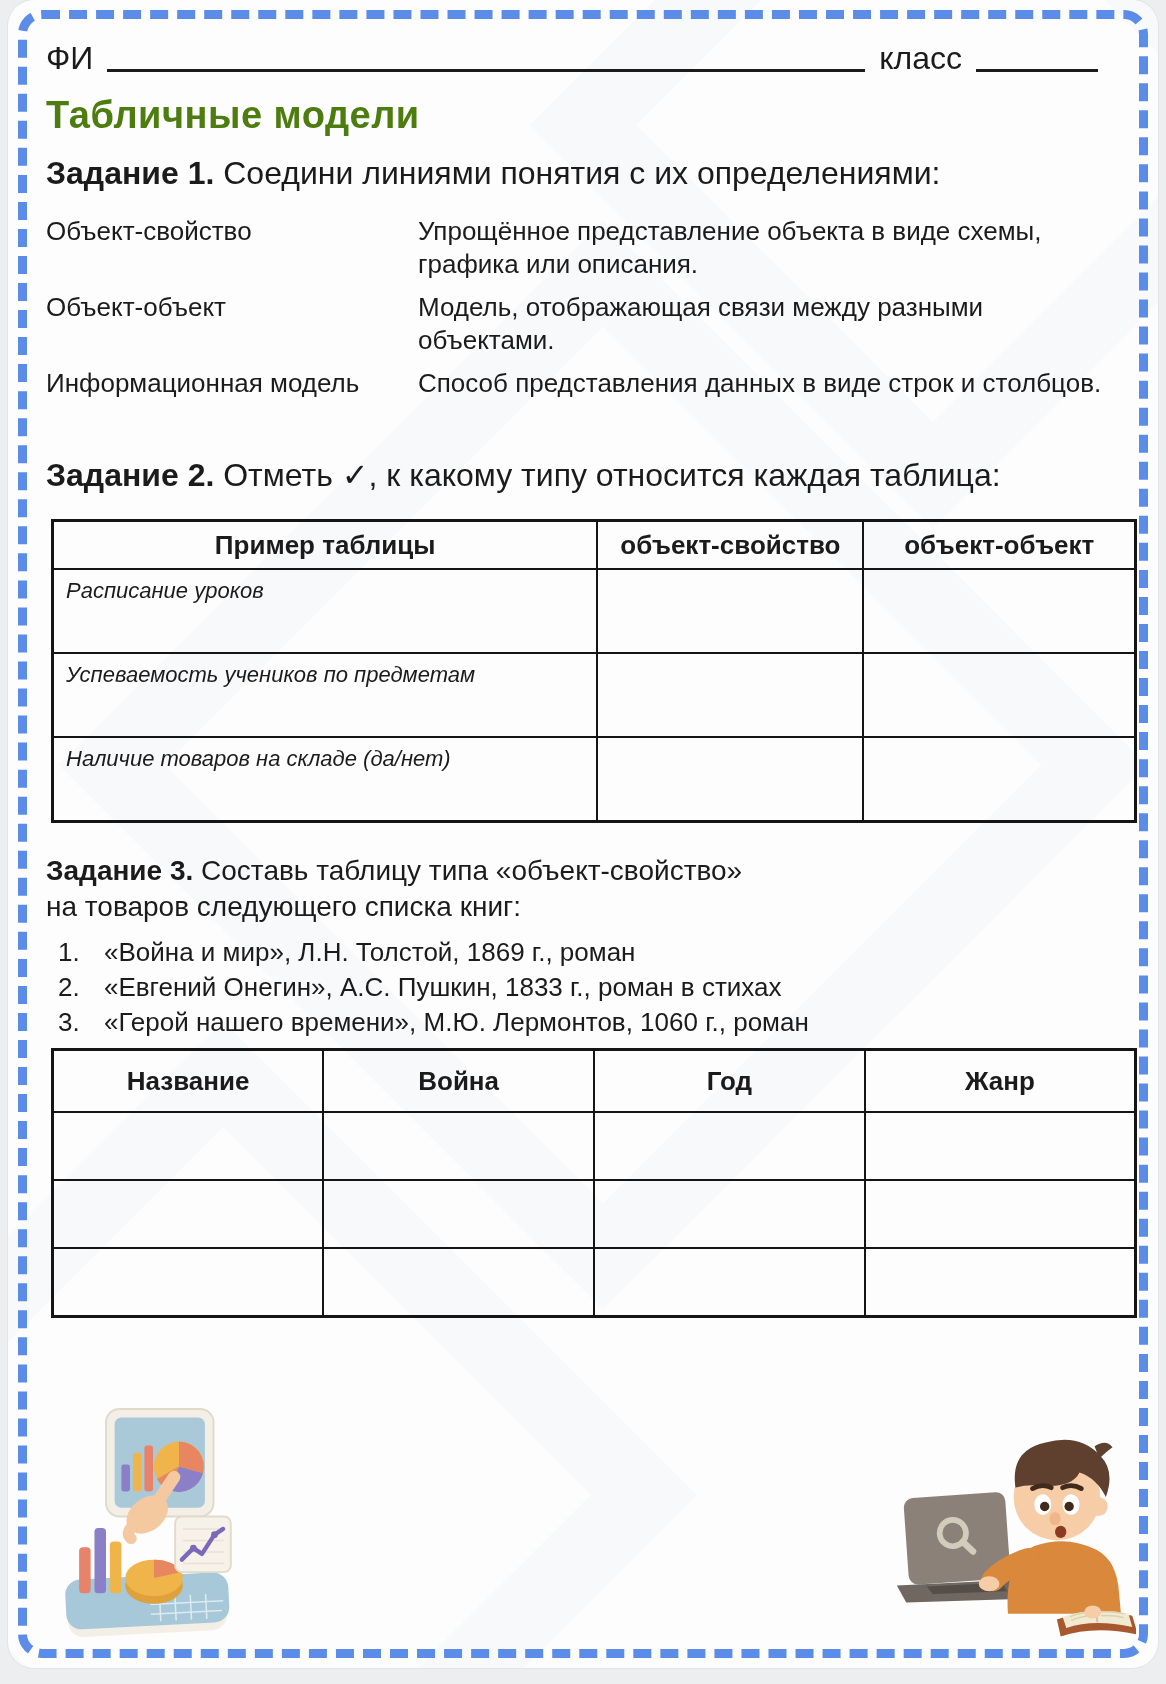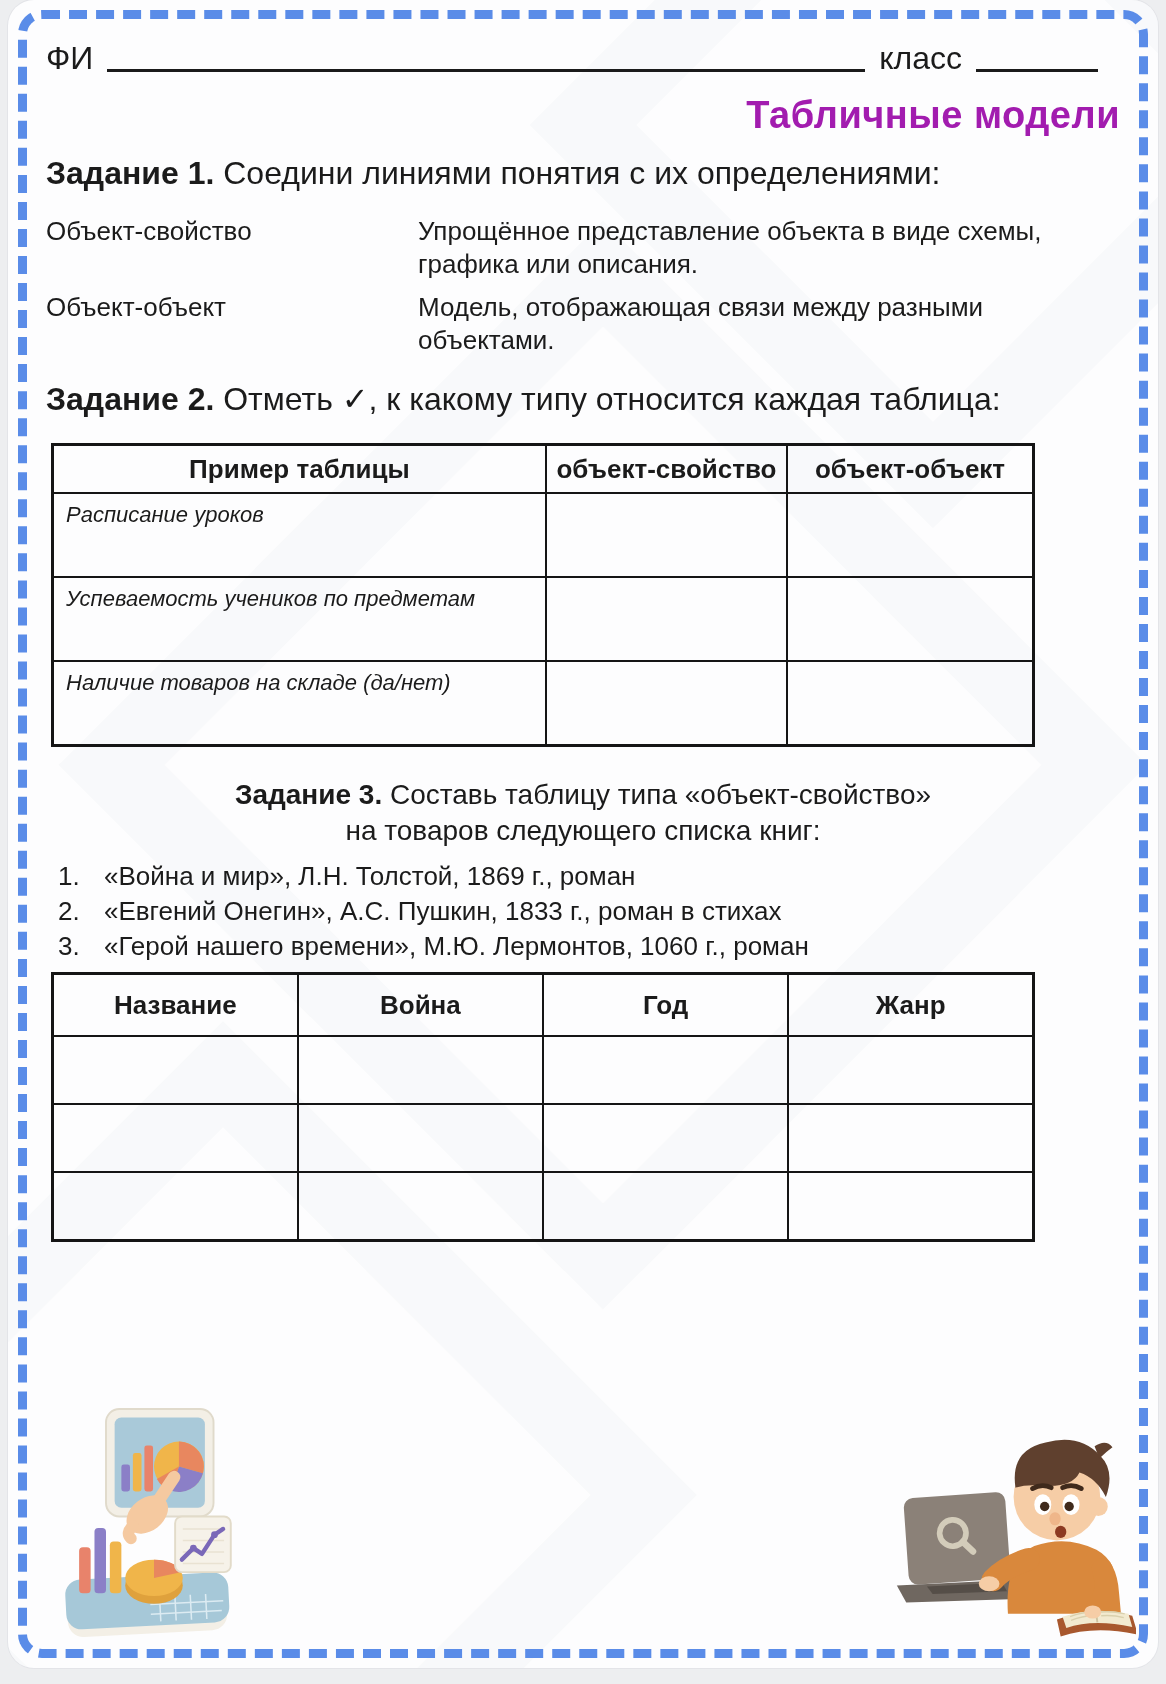--- a/index.html
+++ b/index.html
@@ -27,51 +27,51 @@
   .content{position:absolute;inset:0;padding:30px 38px 0 38px;z-index:2;}
 
   
   .head-row{display:flex;align-items:flex-end;font-size:32px;padding-right:22px;height:44px;}
   .head-label{white-space:nowrap;line-height:1;}
   .blank{border-bottom:3px solid #1b1b1b;height:30px;}
   .blank.long{flex:1;margin:0 14px 2px 14px;}
   .blank.short{width:122px;margin:0 0 2px 14px;}
 
   .title{
-    margin:20px 0 0 0;text-align:right;
-    font-size:38px;font-weight:700;color:#a21caf;letter-spacing:.5px;
+    margin:20px 0 0 0;text-align:left;
+    font-size:38px;font-weight:700;color:#4d7c0f;letter-spacing:.5px;
   }
 
   .task-heading{margin-top:18px;font-size:32px;line-height:36px;}
   .task-heading b{font-weight:700;}
 
   
   .match{margin-top:24px;}
   .match-row{display:grid;grid-template-columns:372px 1fr;min-height:66px;margin-bottom:10px;align-items:start;}
   .term{font-size:26px;line-height:33px;padding-top:0;}
   .def{font-size:26px;line-height:33px;max-width:700px;}
 
   
-  table{border-collapse:collapse;table-layout:fixed;margin-left:5px;width:984px;padding-left:14px;}
+  table{border-collapse:collapse;table-layout:fixed;margin-left:5px;width:1086px;padding-left:14px;}
   table,th,td{border:2.5px solid #151515;}
   table{border-width:3px;}
   th{font-size:26px;font-weight:700;text-align:center;vertical-align:middle;}
   td{font-size:22px;text-align:left;vertical-align:top;padding:8px 12px;font-style:italic;}
   .t2 th{height:44px;}
   .t2 td{height:66px;}
   .t2 .c1{width:50.5%;}
   .t2 .c2{width:24.5%;}
   .t2 .c3{width:25%;}
   .t2-head2{margin-top:24px;}
   .t3 th{height:58px;}
   .t3 td{height:50px;}
   .t3 col{width:25%;}
 
   
-  .t3-heading{margin-top:30px;font-size:28px;line-height:36px;text-align:center;}
+  .t3-heading{margin-top:30px;font-size:28px;line-height:36px;}
   .books{margin-top:10px;}
   .book-row{display:flex;font-size:26px;line-height:35px;}
   .book-num{width:46px;padding-left:12px;flex:none;}
   .book-text{flex:1;}
 
   
   .illo-left{position:absolute;left:50px;top:1404px;width:192px;height:246px;z-index:3;}
   .illo-right{position:absolute;left:838px;top:1418px;width:290px;height:226px;z-index:3;}
   svg{display:block;width:100%;height:100%;}
 </style>
@@ -101,20 +101,24 @@
     </div>
 
     <div class="match">
       <div class="match-row">
         <div class="term">Объект-свойство</div>
         <div class="def">Упрощённое представление объекта в виде схемы, графика или описания.</div>
       </div>
       <div class="match-row">
         <div class="term">Объект-объект</div>
         <div class="def">Модель, отображающая связи между разными объектами.</div>
+      </div>
+      <div class="match-row">
+        <div class="term">Информационная модель</div>
+        <div class="def">Способ представления данных в виде строк и столбцов.</div>
       </div>
     </div>
 
     <div class="task-heading t2-head2">
       <b>Задание 2.</b>
       <span>Отметь ✓, к какому типу относится каждая таблица:</span>
     </div>
 
     <table class="t2" style="margin-top:26px;">
       <thead>

